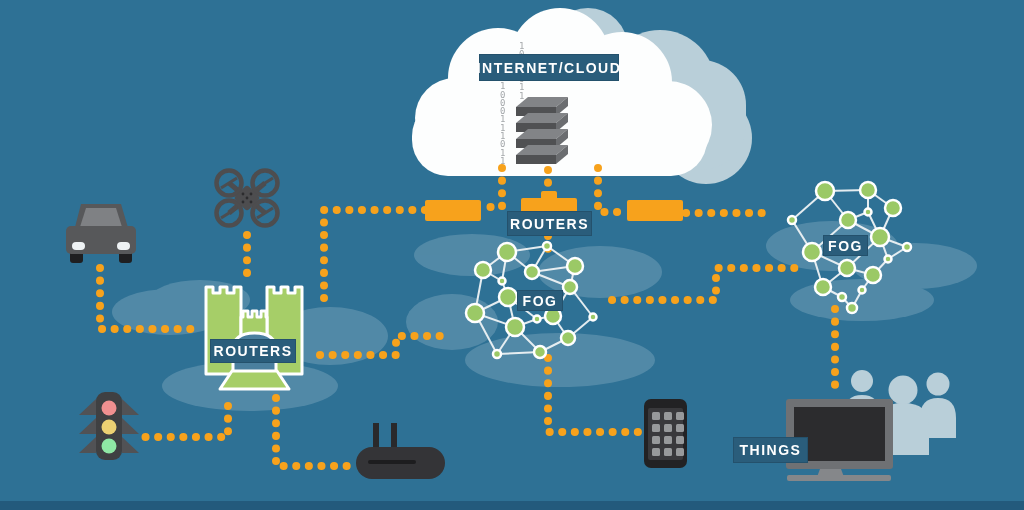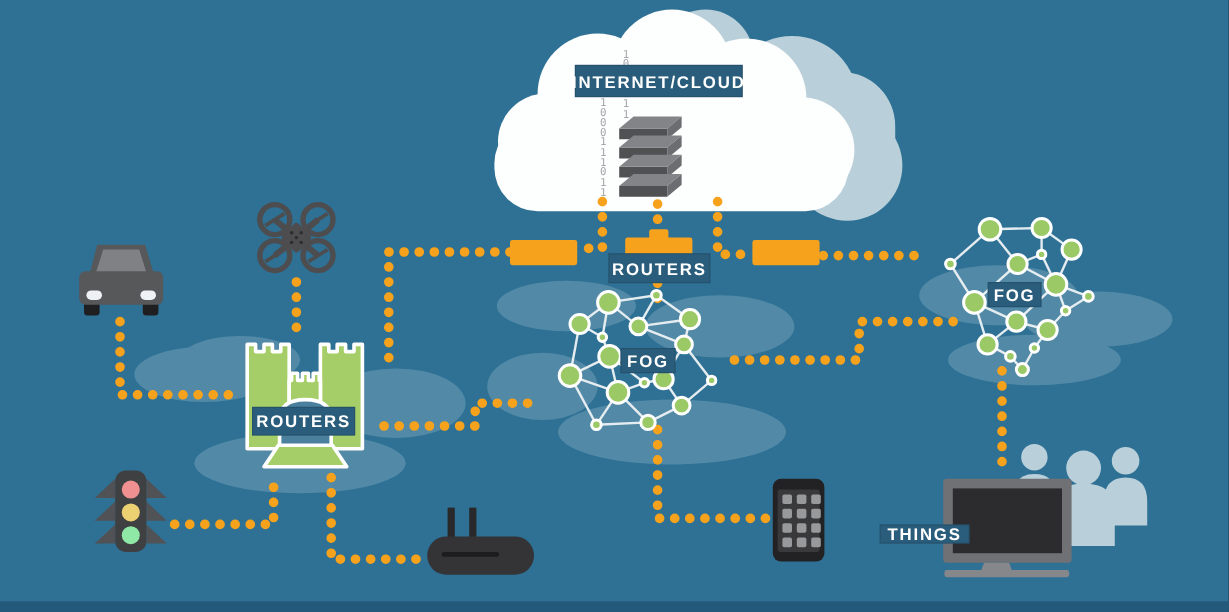--- a/index.html
+++ b/index.html
@@ -317,15 +317,15 @@
 <div class="label" style="left:479px;top:54px;width:140px;height:27px;font-size:14px;">INTERNET/CLOUD</div>
 
 <div class="label" style="left:507px;top:211px;width:85px;height:25px;">ROUTERS</div>
 
 <div class="label" style="left:517px;top:290px;width:46px;height:21px;">FOG</div>
 
 <div class="label" style="left:823px;top:235px;width:45px;height:21px;">FOG</div>
 
 <div class="label" style="left:210px;top:339px;width:86px;height:24px;">ROUTERS</div>
 
-<div class="label" style="left:733px;top:437px;width:75px;height:16px;">THINGS</div>
+<div class="label" style="left:733px;top:437px;width:75px;height:26px;">THINGS</div>
 
 </div>
 
 </body></html>

